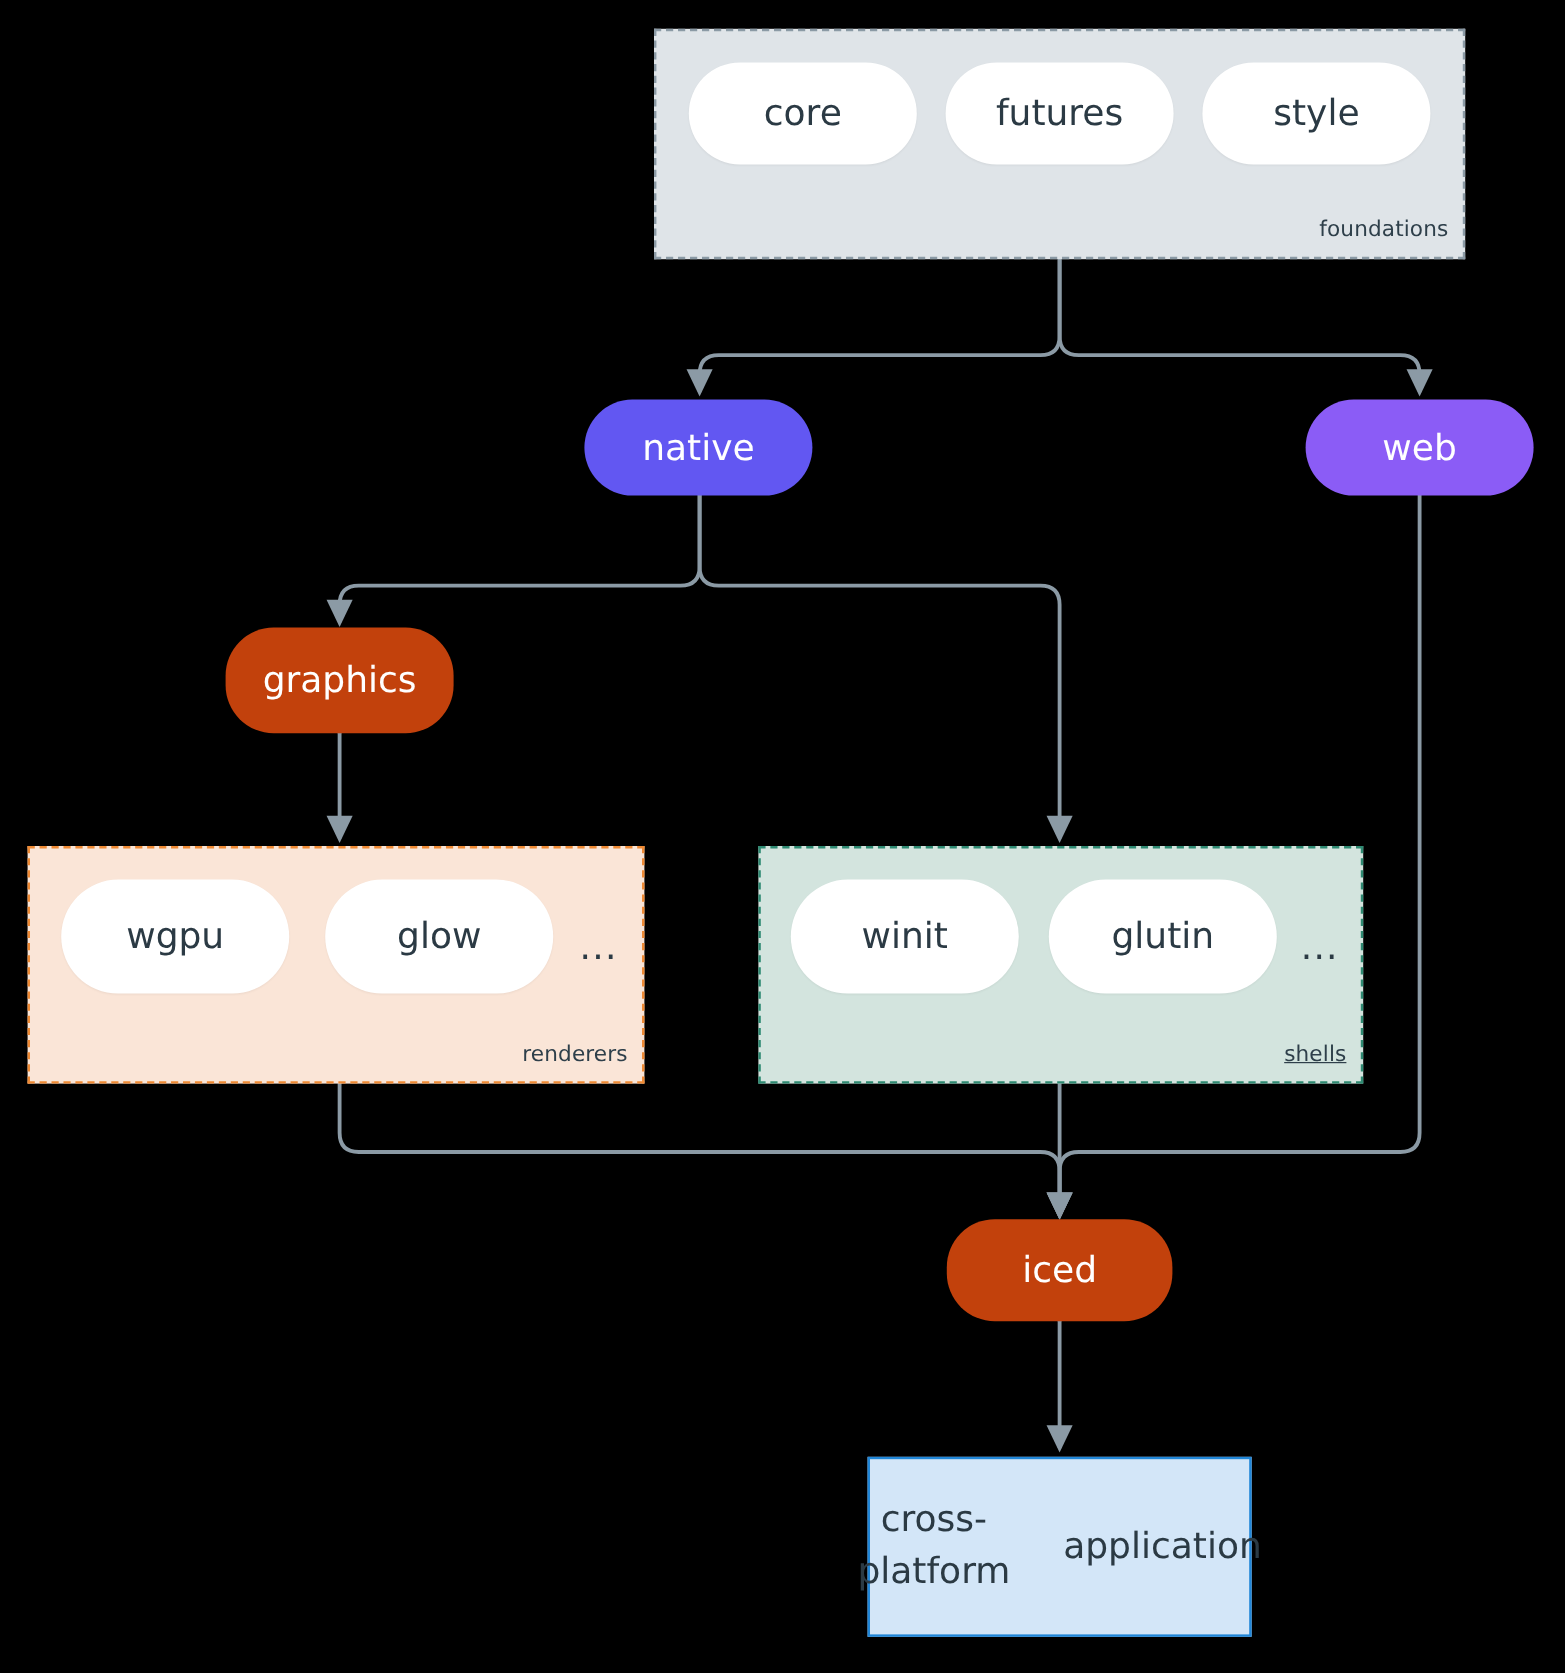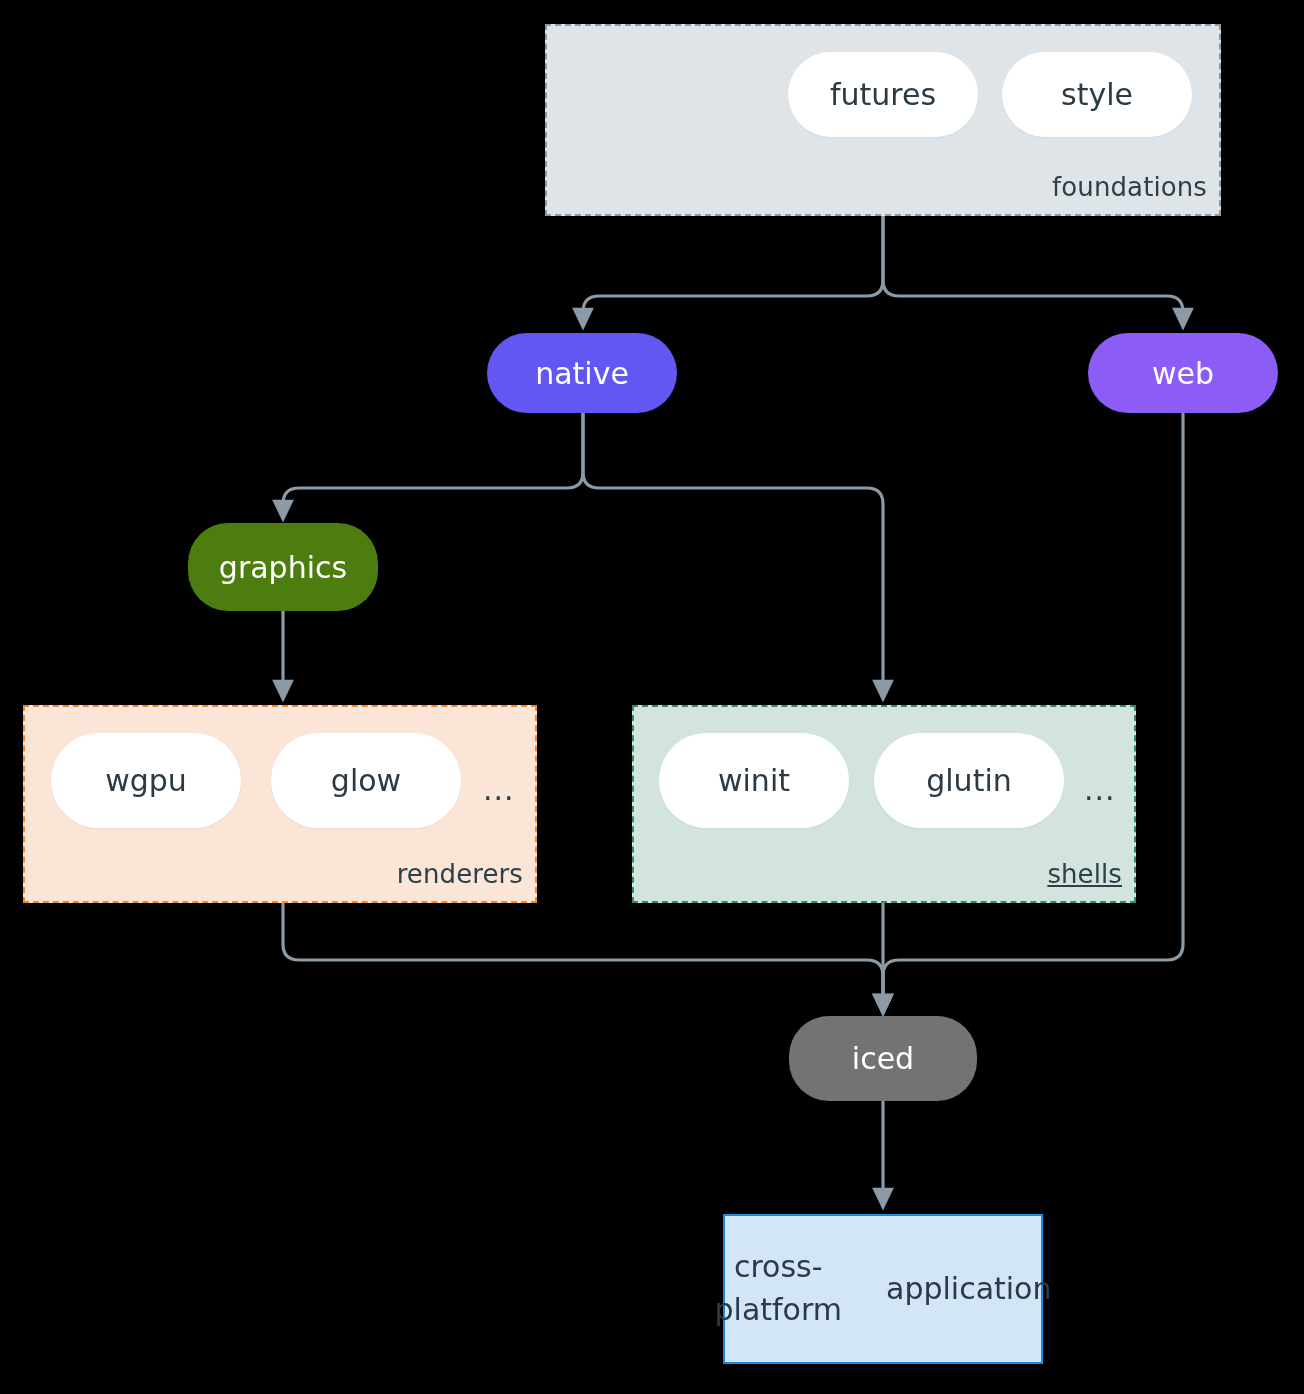--- a/index.html
+++ b/index.html
@@ -28,21 +28,21 @@
     position: absolute;
     box-sizing: border-box;
   }
   .cluster-body {
     position: absolute;
     left: 0; top: 0; right: 0; bottom: 0;
     box-sizing: border-box;
   }
   .cluster-label {
     position: absolute;
-    font-size: 26px;
+    font-size: 18px;
     color: #2e3f4a;
     letter-spacing: 0.1px;
     white-space: nowrap;
     text-align: right;
   }
   .pill {
     position: absolute;
     box-sizing: border-box;
     display: flex;
     align-items: center;
@@ -117,37 +117,40 @@
       <path d="M883,903 L883,1012" marker-end="url(#arrowhead)"></path>
 
       <path d="M1183,412 L1183,944 Q1183,960 1167,960 L899,960 Q883,960 883,976 L883,1012" marker-end="url(#arrowhead)"></path>
 
       <path d="M883,1101 L883,1206" marker-end="url(#arrowhead)"></path>
     </g>
   </svg>
 
   <div class="cluster" style="left:545px; top:24px; width:676px; height:192px;">
     <div class="cluster-body" style="background:#dfe4e8; border:2px dashed #8b9aa5;"></div>
+    <div class="pill pill-white" style="left:29px; top:28px; width:190px; height:85px;">
+      <span>core</span>
+    </div>
     <div class="pill pill-white" style="left:243px; top:28px; width:190px; height:85px;">
       <span>futures</span>
     </div>
     <div class="pill pill-white" style="left:457px; top:28px; width:190px; height:85px;">
       <span>style</span>
     </div>
     <div class="cluster-label" style="right:14px; bottom:14px;">foundations</div>
   </div>
 
   <div class="node" style="left:487px; top:333px; width:190px; height:80px; background:#6257f2;">
     <span>native</span>
   </div>
   <div class="node" style="left:1088px; top:333px; width:190px; height:80px; background:#8b5cf6;">
     <span>web</span>
   </div>
 
-  <div class="node" style="left:188px; top:523px; width:190px; height:88px; background:#4d7c0f;">
+  <div class="node" style="left:188px; top:523px; width:190px; height:88px; background:#c2410c;">
     <span>graphics</span>
   </div>
 
   <div class="cluster" style="left:23px; top:705px; width:514px; height:198px;padding-left:28px;">
     <div class="cluster-body" style="background:#fae5d7; border:2px dashed #ef8a34;"></div>
     <div class="pill pill-white" style="left:28px; top:28px; width:190px; height:95px;">
       <span>wgpu</span>
     </div>
     <div class="pill pill-white" style="left:248px; top:28px; width:190px; height:95px;">
       <span>glow</span>
@@ -161,21 +164,21 @@
     <div class="pill pill-white" style="left:27px; top:28px; width:190px; height:95px;">
       <span>winit</span>
     </div>
     <div class="pill pill-white" style="left:242px; top:28px; width:190px; height:95px;">
       <span>glutin</span>
     </div>
     <div class="ellipsis" style="left:452px; top:70px;">...</div>
     <div class="cluster-label" style="right:14px; bottom:14px;text-decoration:underline;">shells</div>
   </div>
 
-  <div class="node" style="left:789px; top:1016px; width:188px; height:85px; background:#737373;">
+  <div class="node" style="left:789px; top:1016px; width:188px; height:85px; background:#c2410c;">
     <span>iced</span>
   </div>
 
   <div class="rect-node" style="left:723px; top:1214px; width:320px; height:150px; background:#d3e6f8; border:2px solid #2086d8;">
     <span>cross-platform</span>
     <span>application</span>
   </div>
 
 </div>
 

